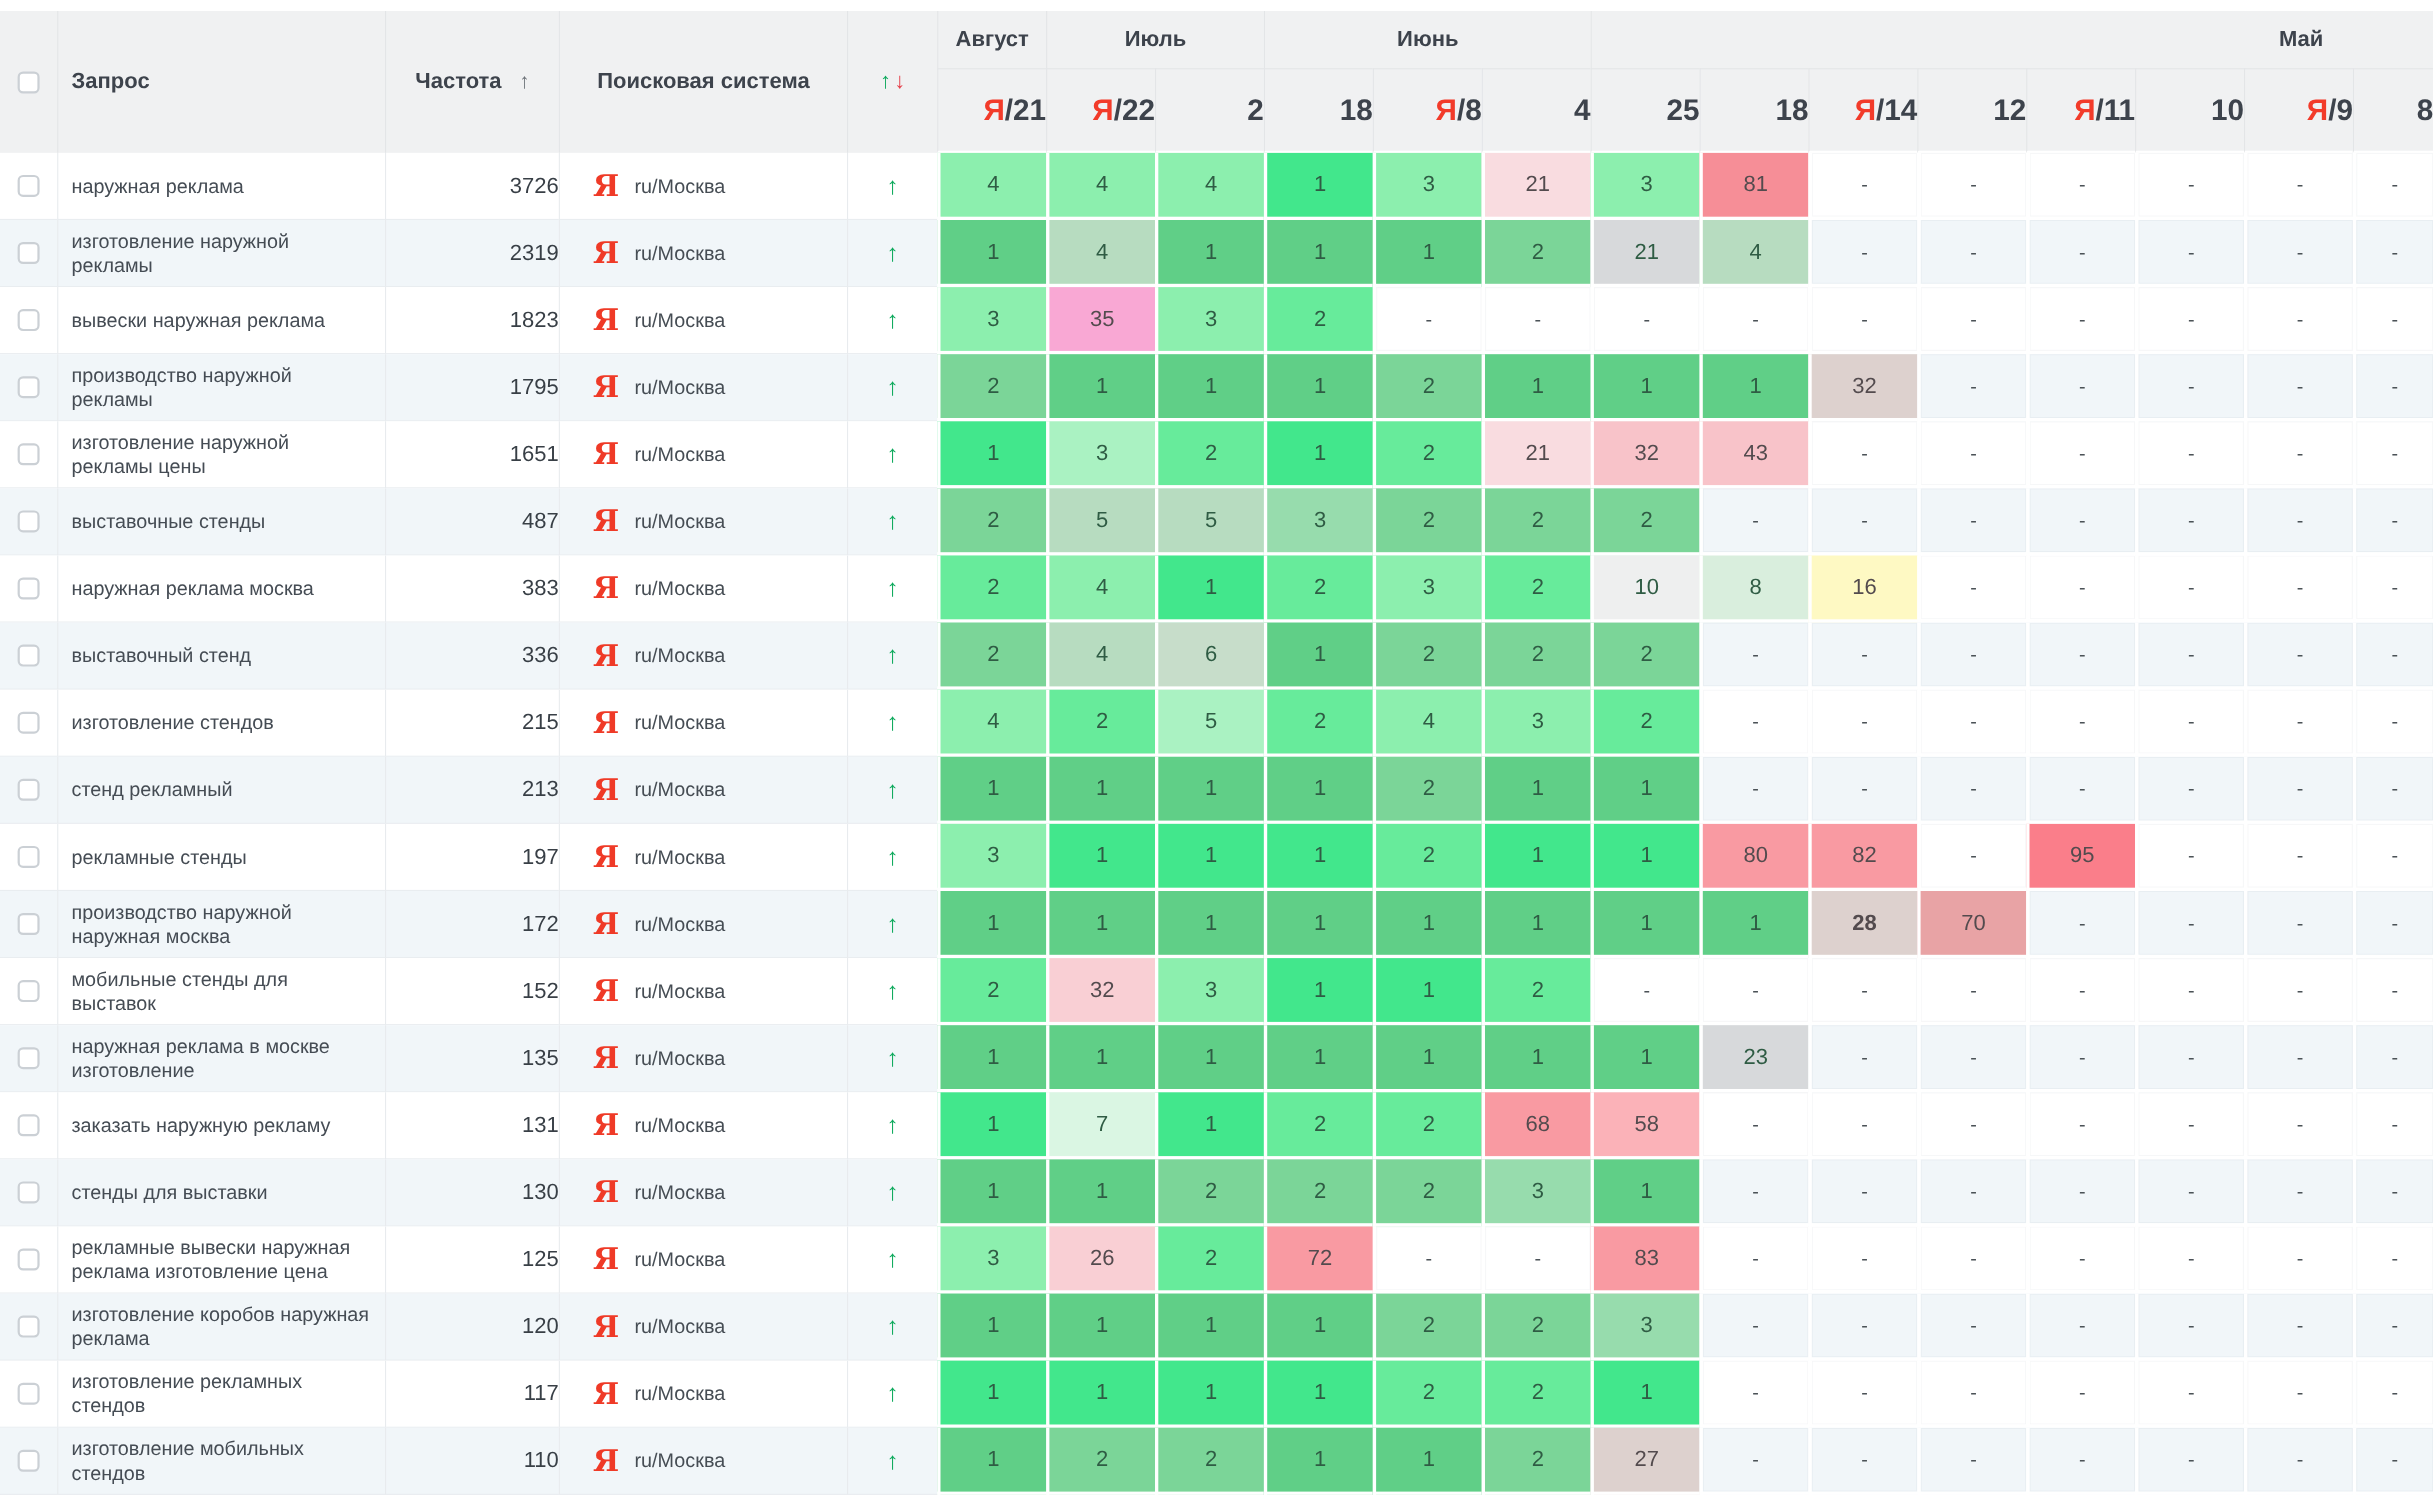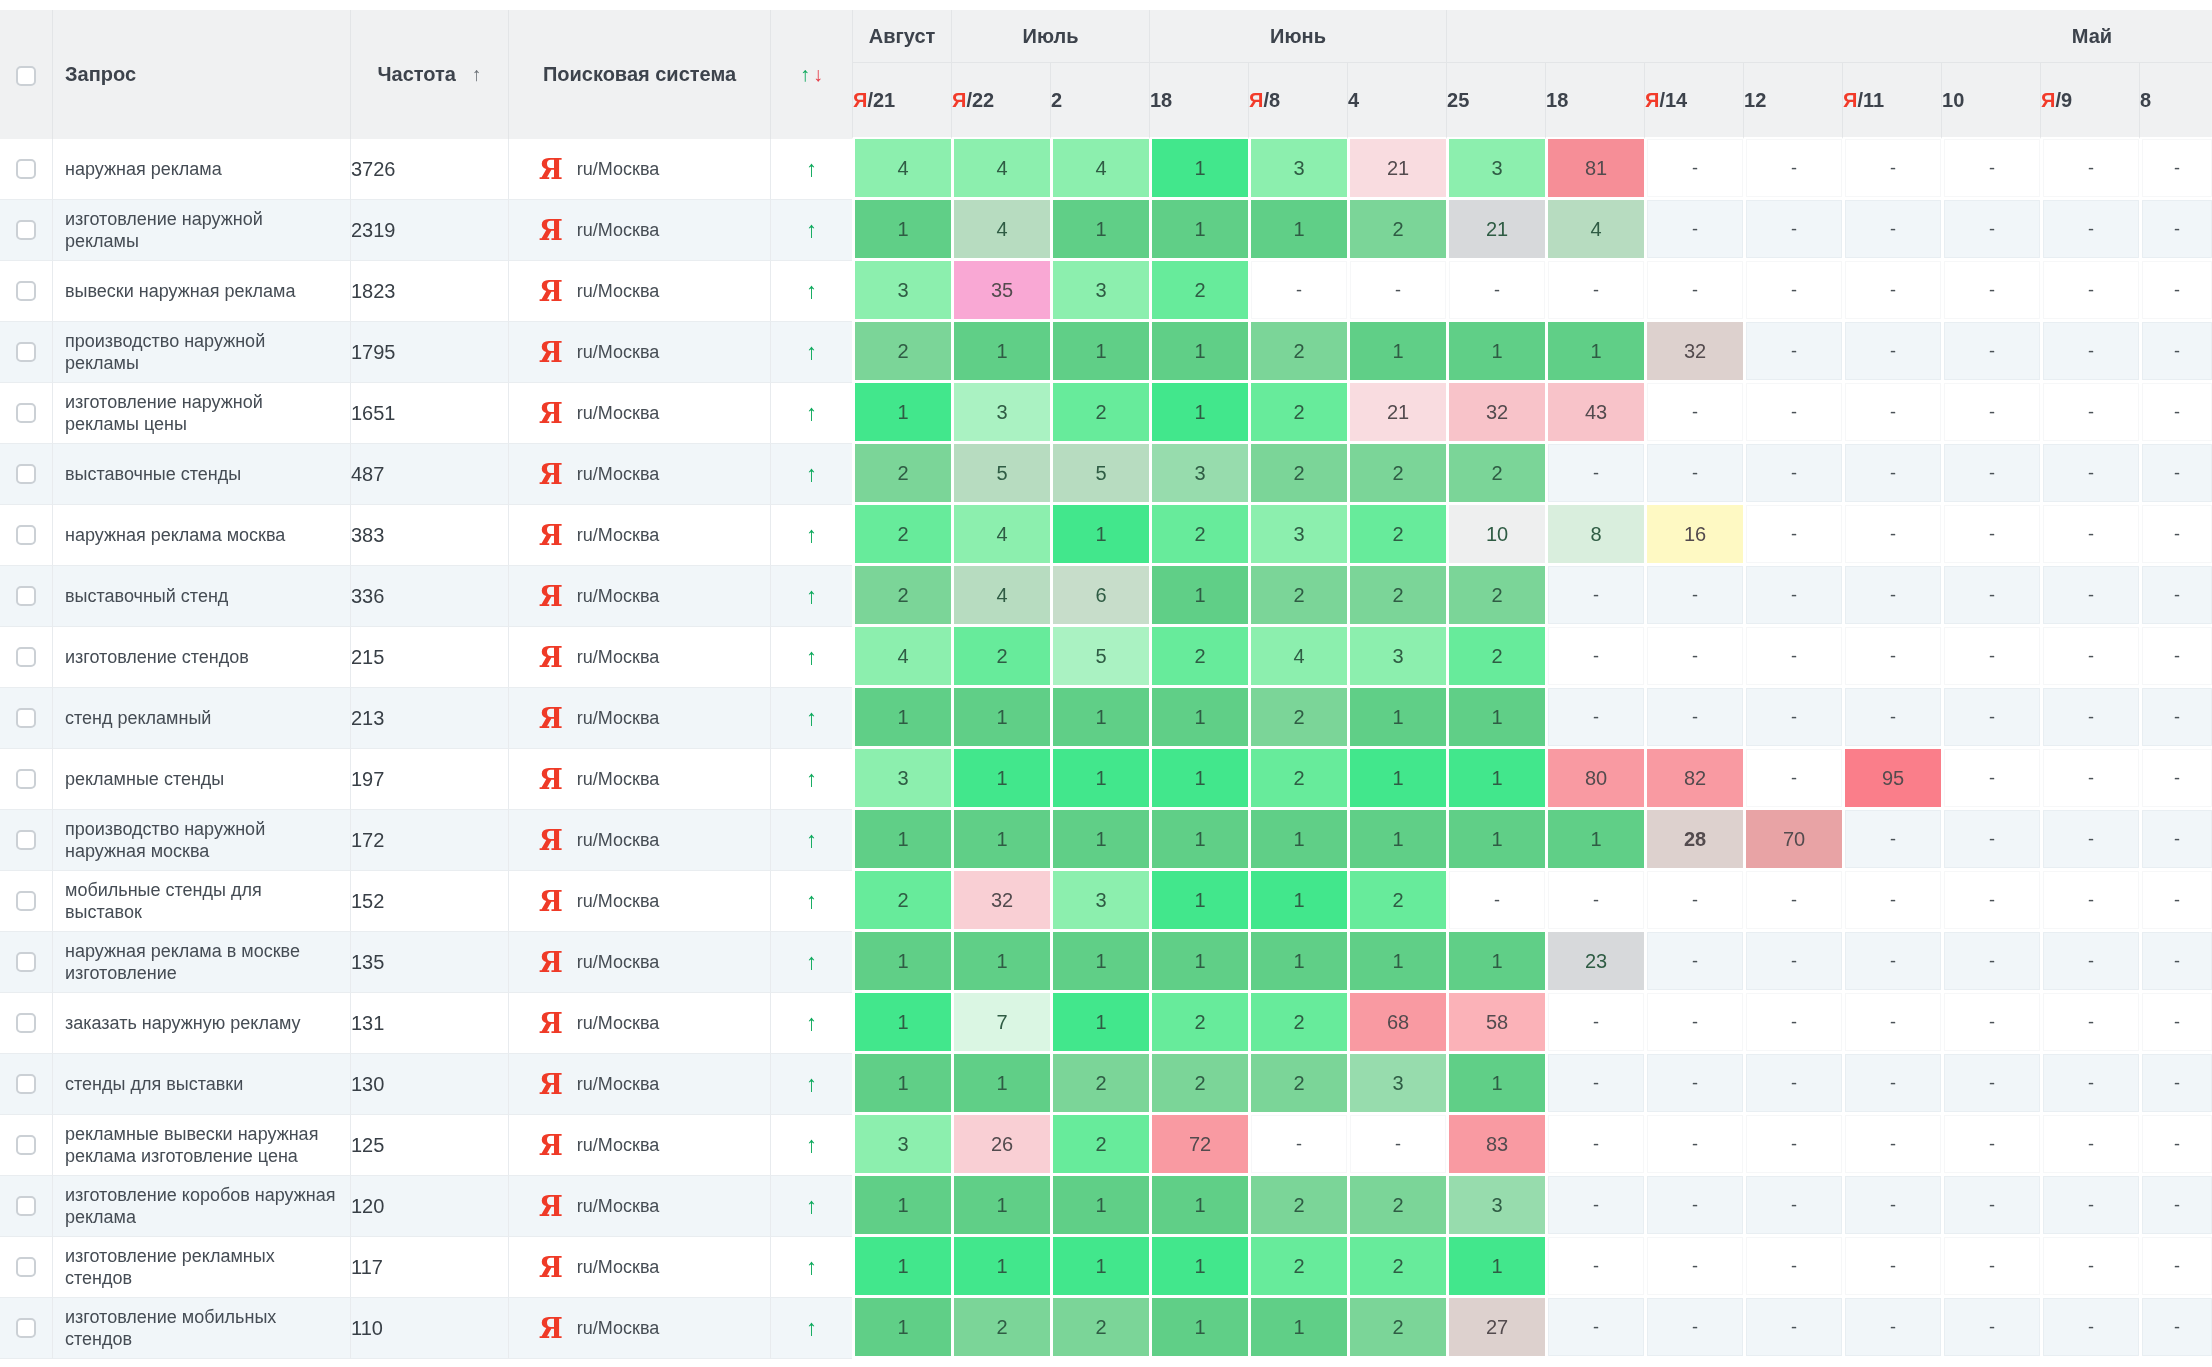--- a/index.html
+++ b/index.html
@@ -12,37 +12,37 @@
   thead th{
     background:#f0f1f2;color:#3d434c;font-weight:bold;font-size:20px;
     vertical-align:middle;padding:0;
   }
   tr.months th{height:52px;}
   tr.dates th{height:74px;border-top:1px solid #e3e5e7;border-bottom:2px solid #ffffff;}
   th.left-h{border-left:1px solid #e3e5e7;}
   th.first-h{border-left:none;}
   th.month-th{border-left:1px solid #e3e5e7;text-align:center;}
   th.month-th.may{text-align:right;padding-right:100px;}
-  tr.dates th.date-h{border-left:1px solid #e3e5e7;text-align:left;font-size:20px;}
+  tr.dates th.date-h{border-left:1px solid #e3e5e7;text-align:right;font-size:27px;}
   .ya{color:#f23b2a;}
   .sort-arrow{color:#6c7278;font-weight:normal;font-size:19px;margin-left:16px;}
   .trend-up{color:#0da95c;}
   .trend-down{color:#e5404b;margin-left:3px;}
   .checkbox{
     display:inline-block;width:20px;height:20px;background:#ffffff;
     border:2px solid #cbd0d5;border-radius:5px;box-sizing:border-box;vertical-align:middle;
   }
   tbody tr{height:61px;background:#ffffff;margin-top:31px;}
   tbody tr.striped{background:#f1f6f9;}
   tbody td{vertical-align:middle;padding:0;}
   td.lcell{border-bottom:1px solid #e9edf0;}
   td.vline{border-left:1px solid #e8ebee;}
   td.cell-check{text-align:center;}
   td.cell-query{padding:6px 12px;font-size:18px;color:#454c54;line-height:1.25;}
-  td.cell-freq{text-align:left;font-size:20px;color:#383f46;}
+  td.cell-freq{text-align:right;font-size:20px;color:#383f46;}
   td.cell-engine{padding-left:30px;font-size:18px;color:#464d54;}
   .engine-icon{font-family:"DejaVu Serif","Liberation Serif",serif;font-weight:bold;color:#ef3a27;font-size:27px;vertical-align:middle;}
   .engine-label{margin-left:14px;vertical-align:middle;}
   td.cell-trend{text-align:center;font-size:22px;font-weight:bold;color:#0da95c;}
   td.date-cell{
     text-align:center;font-size:20px;color:#2f5c44;
     border-left:3px solid #ffffff;border-bottom:3px solid #ffffff;
   }
   td.date-cell.other{color:#534b4e;}
   td.date-cell.dash{color:#4b5257;font-size:18px;box-shadow:inset 0 0 0 1px rgba(110,120,130,0.06);}

